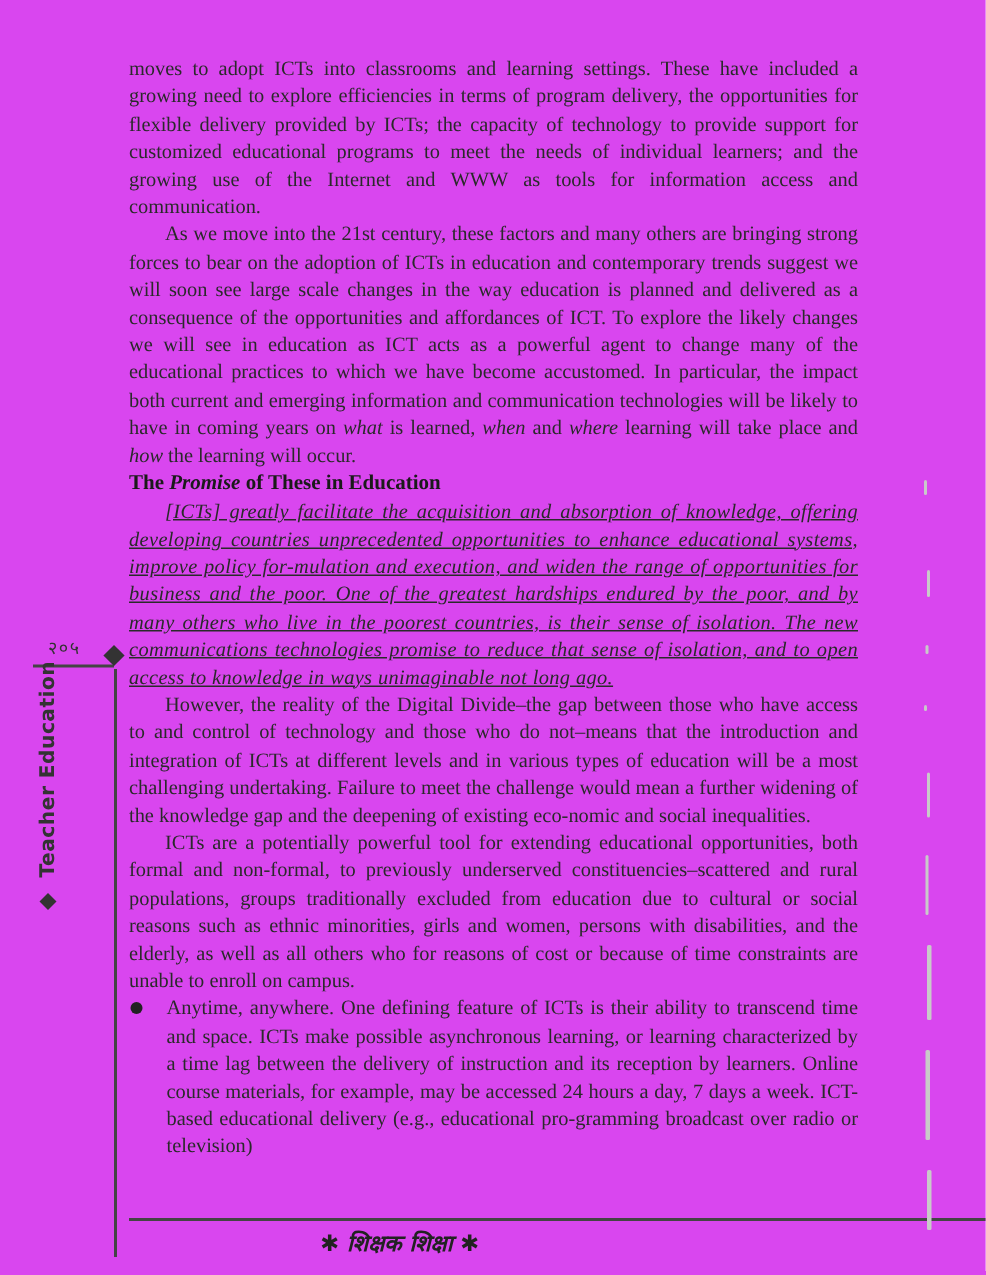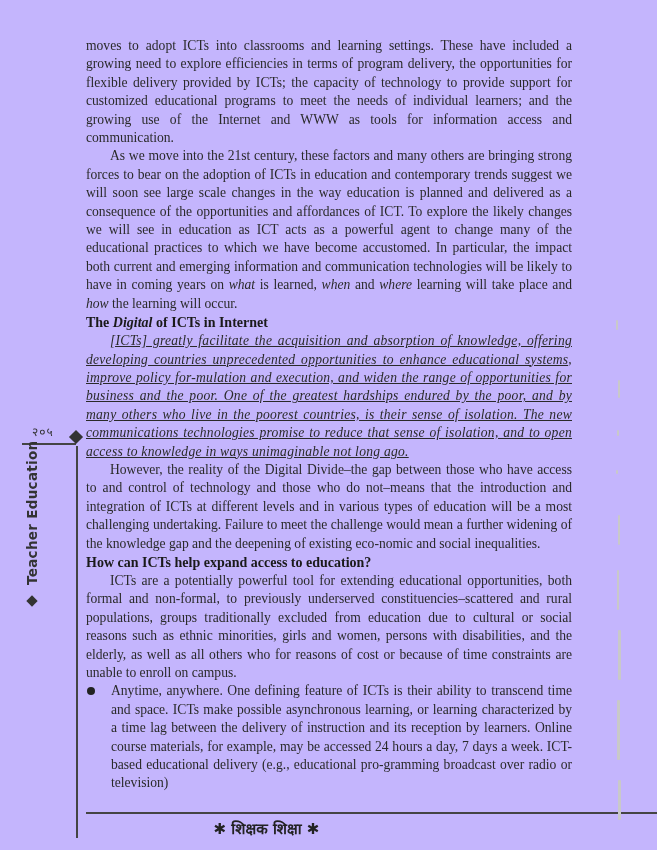--- a/index.html
+++ b/index.html
@@ -1,17 +1,17 @@
 <!DOCTYPE html>
 <html><head>
 <meta charset="utf-8">
 <style>
   html, body { margin: 0; padding: 0; background: #ffffff; }
   body { width: 657px; height: 850px; position: relative; overflow: hidden; }
-  .page { position: absolute; left: 0; top: 0; width: 657px; height: 850px; background: #c4b5fd; }
+  .page { position: absolute; left: 0; top: 0; width: 657px; height: 850px; background: #d946ef; }
   .content {
     position: absolute; left: 86px; top: 37px; width: 486px;
     font-family: "Liberation Serif", serif; font-size: 13.6px; line-height: 18.4px;
     color: #2a2a2a; text-align: justify;
   }
   .content p { margin: 0; }
   .indent { text-indent: 24px; }
   .heading { font-weight: bold; color: #1a1a1a; font-size: 14px; line-height: 19px; }
   .quote { font-style: italic; text-indent: 24px; letter-spacing: 0.25px; text-decoration: underline; }
   .bullet-item { position: relative; padding-left: 25px; }
@@ -23,43 +23,42 @@
   .page-num { position: absolute; left: 32px; top: 423px; font-family: "DejaVu Sans", sans-serif; font-size: 12px; color: #333; letter-spacing: 1px; }
   .diamond-top { position: absolute; left: 71px; top: 432px; width: 10px; height: 10px; background: #333; transform: rotate(45deg); }
   .side-label {
     position: absolute; left: 24px; top: 585px; transform: rotate(-90deg); transform-origin: left top;
     font-family: "DejaVu Sans", sans-serif; font-weight: bold; font-size: 13.5px; color: #333; white-space: nowrap;
     letter-spacing: 0.3px;
   }
   .diamond-side { position: absolute; left: 28px; top: 597px; width: 8px; height: 8px; background: #333; transform: rotate(45deg); }
 
   .footer-rule { position: absolute; left: 86px; top: 812px; width: 571px; height: 1.5px; background: #444; }
-  .footer-text { position: absolute; left: 0; top: 818px; width: 533px; text-align: center; font-family: "DejaVu Sans", sans-serif; font-size: 15px; font-weight: bold; color: #222; }
+  .footer-text { position: absolute; left: 0; top: 818px; width: 533px; text-align: center; font-family: "DejaVu Sans", sans-serif; font-size: 15px; font-weight: bold; color: #222; font-style: italic; }
 
   .scan-marks { position: absolute; left: 612px; top: 320px; width: 14px; height: 520px; }
   .scan-marks span { position: absolute; background: #c9c9c9; border-radius: 1px; }
 </style>
 </head>
 <body>
 
 <div class="page">
 
   <div class="content">
     <p>moves to adopt ICTs into classrooms and learning settings. These have included a growing need to explore efficiencies in terms of program delivery, the opportunities for flexible delivery provided by ICTs; the capacity of technology to provide support for customized educational programs to meet the needs of individual learners; and the growing use of the Internet and WWW as tools for information access and communication.</p>
 
     <p class="indent"><span>As we move into the 21st century, these factors and many others are bringing strong forces to bear on the adoption of ICTs in education and contemporary trends suggest we will soon see large scale changes in the way education is planned and delivered as a consequence of the opportunities and affordances of ICT. To explore the likely changes we will see in education as ICT acts as a powerful agent to change many of the educational practices to which we have become accustomed. In particular, the impact both current and emerging information and communication technologies will be likely to have in coming years on </span><em class="kw">what</em><span> is learned, </span><em class="kw">when</em><span> and </span><em class="kw">where</em><span> learning will take place and </span><em class="kw">how</em><span> the learning will occur.</span></p>
 
-    <p class="heading"><span>The </span><em>Digital</em><span> of ICTs in Internet</span></p>
+    <p class="heading"><span>The </span><em>Promise</em><span> of These in Education</span></p>
 
 
     <p class="quote">[ICTs] greatly facilitate the acquisition and absorption of knowledge, offering developing countries unprecedented opportunities to enhance educational systems, improve policy for-mulation and execution, and widen the range of opportunities for business and the poor. One of the greatest hardships endured by the poor, and by many others who live in the poorest countries, is their sense of isolation. The new communications technologies promise to reduce that sense of isolation, and to open access to knowledge in ways unimaginable not long ago.</p>
 
     <p class="indent">However, the reality of the Digital Divide–the gap between those who have access to and control of technology and those who do not–means that the introduction and integration of ICTs at different levels and in various types of education will be a most challenging undertaking. Failure to meet the challenge would mean a further widening of the knowledge gap and the deepening of existing eco-nomic and social inequalities.</p>
 
-    <p class="heading">How can ICTs help expand access to education?</p>
 
     <p class="indent">ICTs are a potentially powerful tool for extending educational opportunities, both formal and non-formal, to previously underserved constituencies–scattered and rural populations, groups traditionally excluded from education due to cultural or social reasons such as ethnic minorities, girls and women, persons with disabilities, and the elderly, as well as all others who for reasons of cost or because of time constraints are unable to enroll on campus.</p>
 
     <div class="bullet-item">
       <span class="bullet-dot"></span>
       <p>Anytime, anywhere. One defining feature of ICTs is their ability to transcend time and space. ICTs make possible asynchronous learning, or learning characterized by a time lag between the delivery of instruction and its reception by learners. Online course materials, for example, may be accessed 24 hours a day, 7 days a week. ICT-based educational delivery (e.g., educational pro-gramming broadcast over radio or television)</p>
     </div>
   </div>
 
   <div class="page-num">२०५</div>

